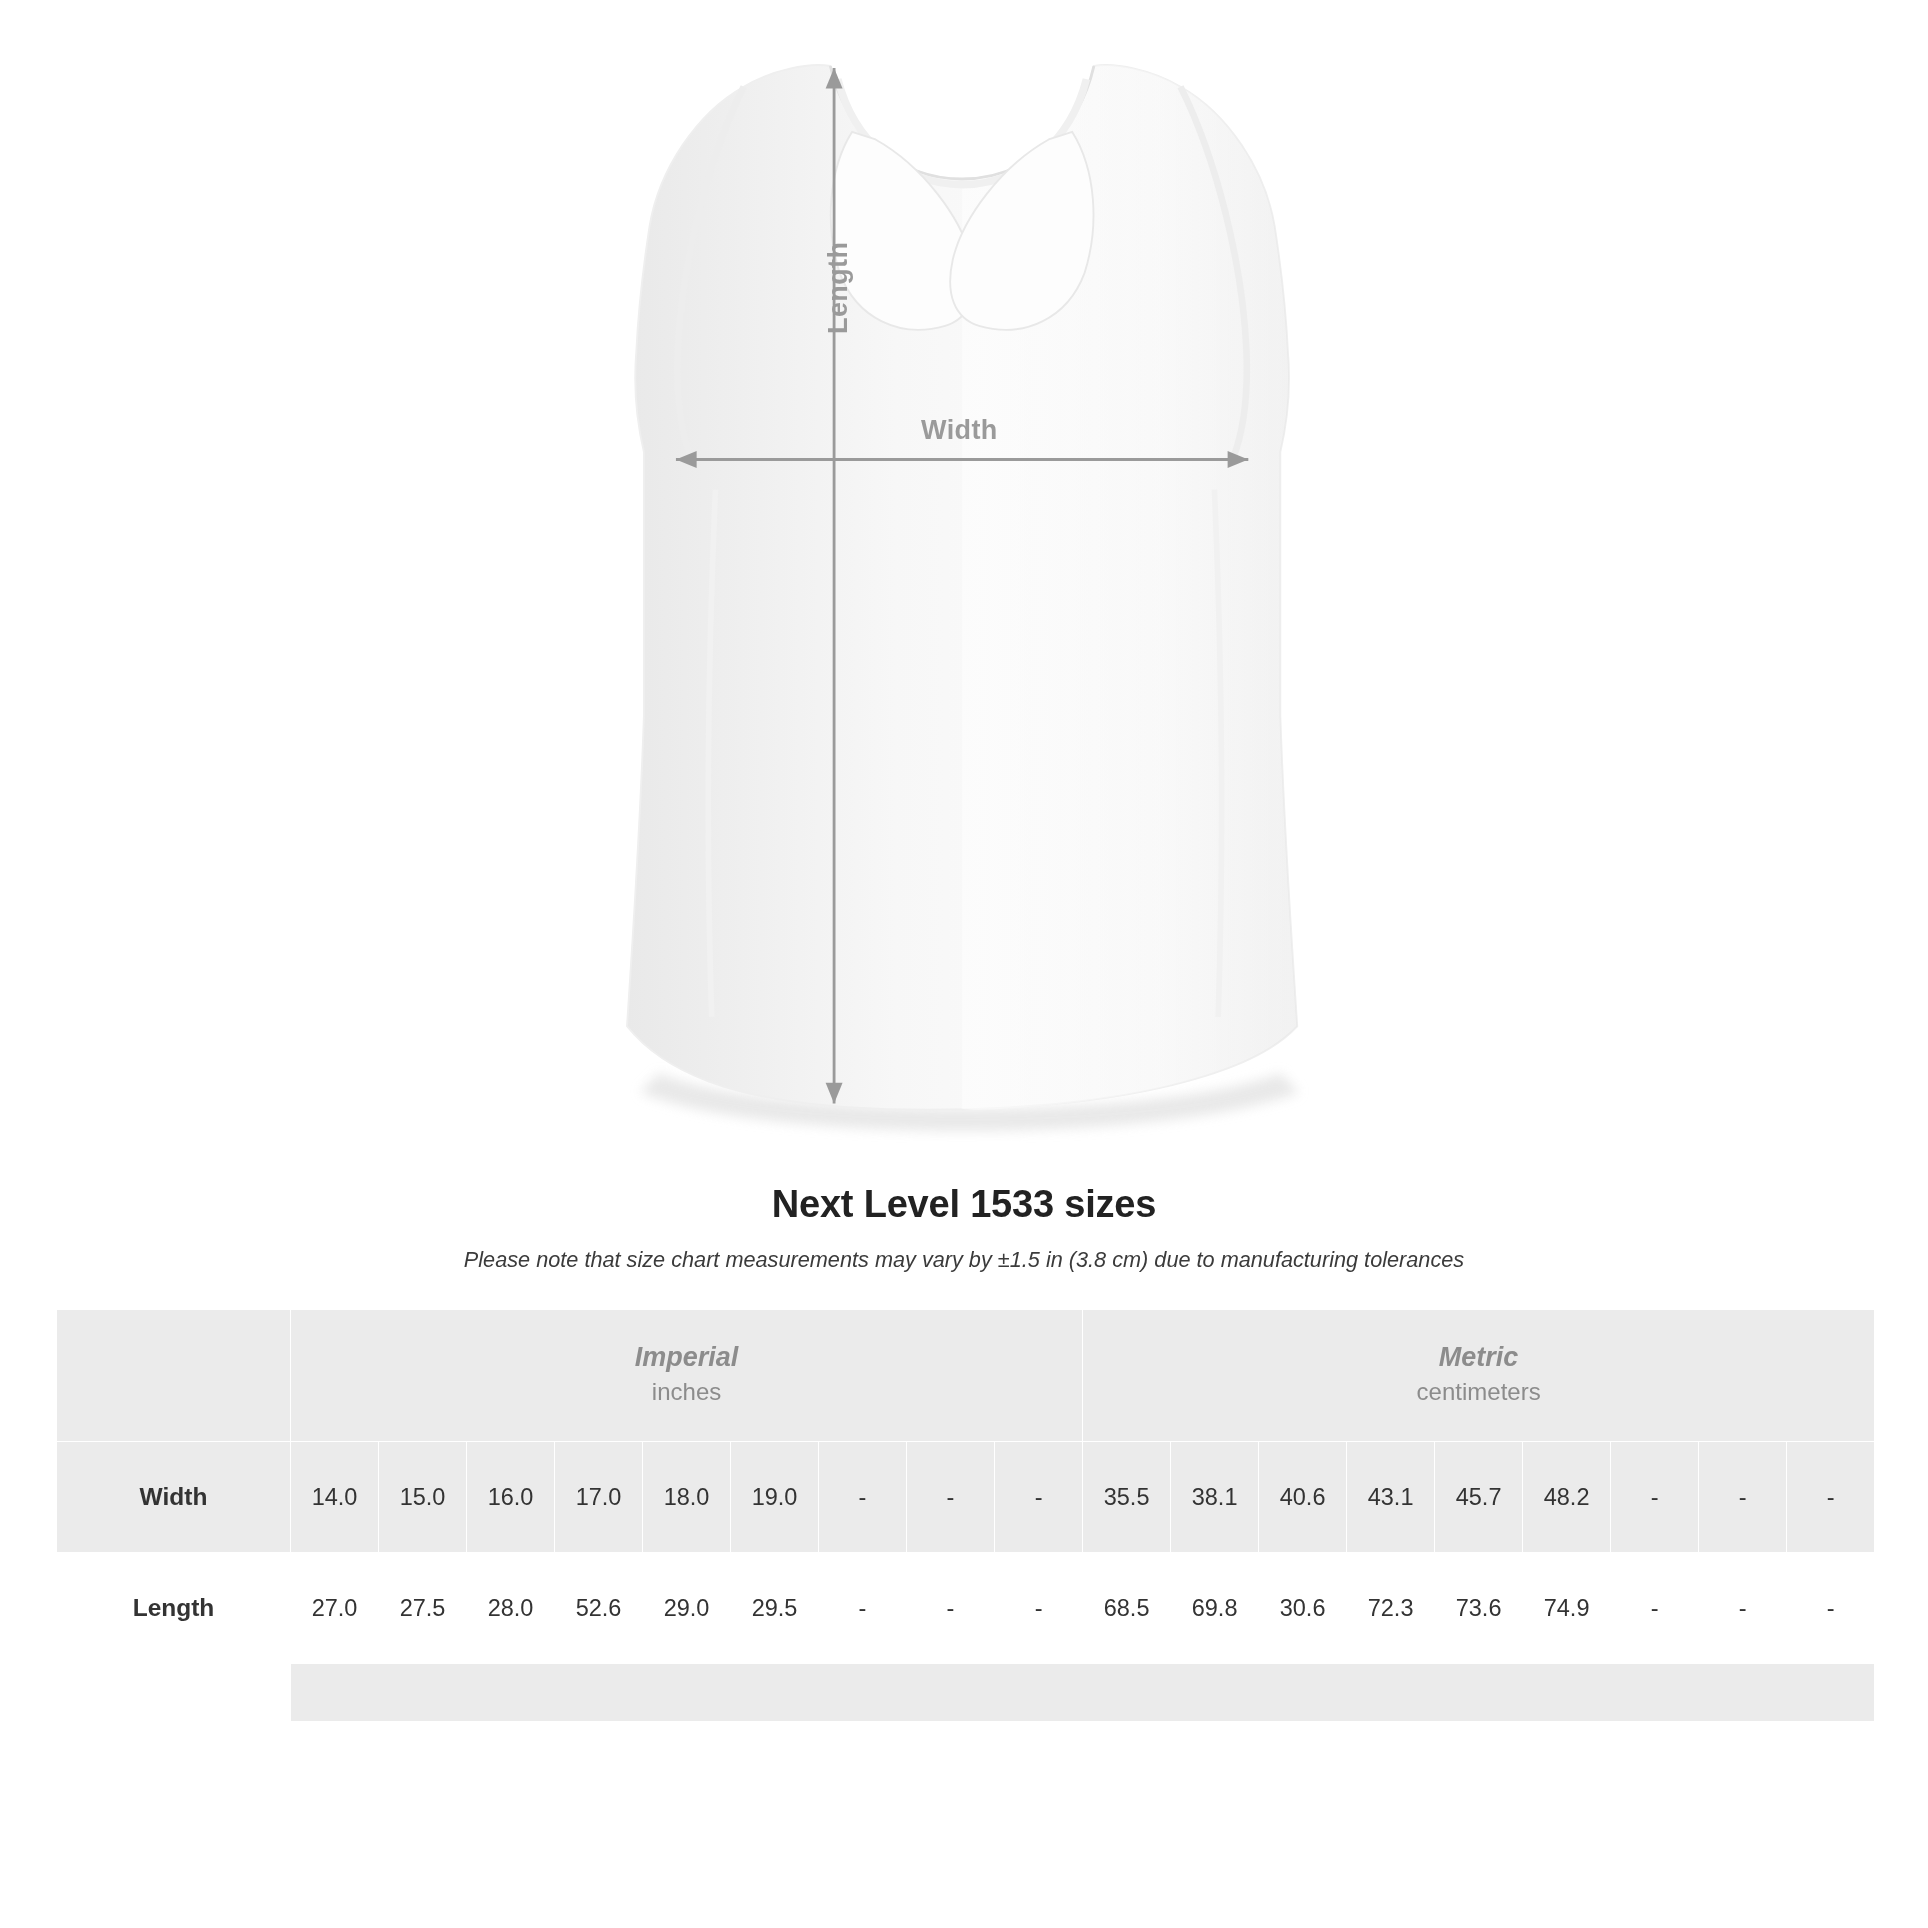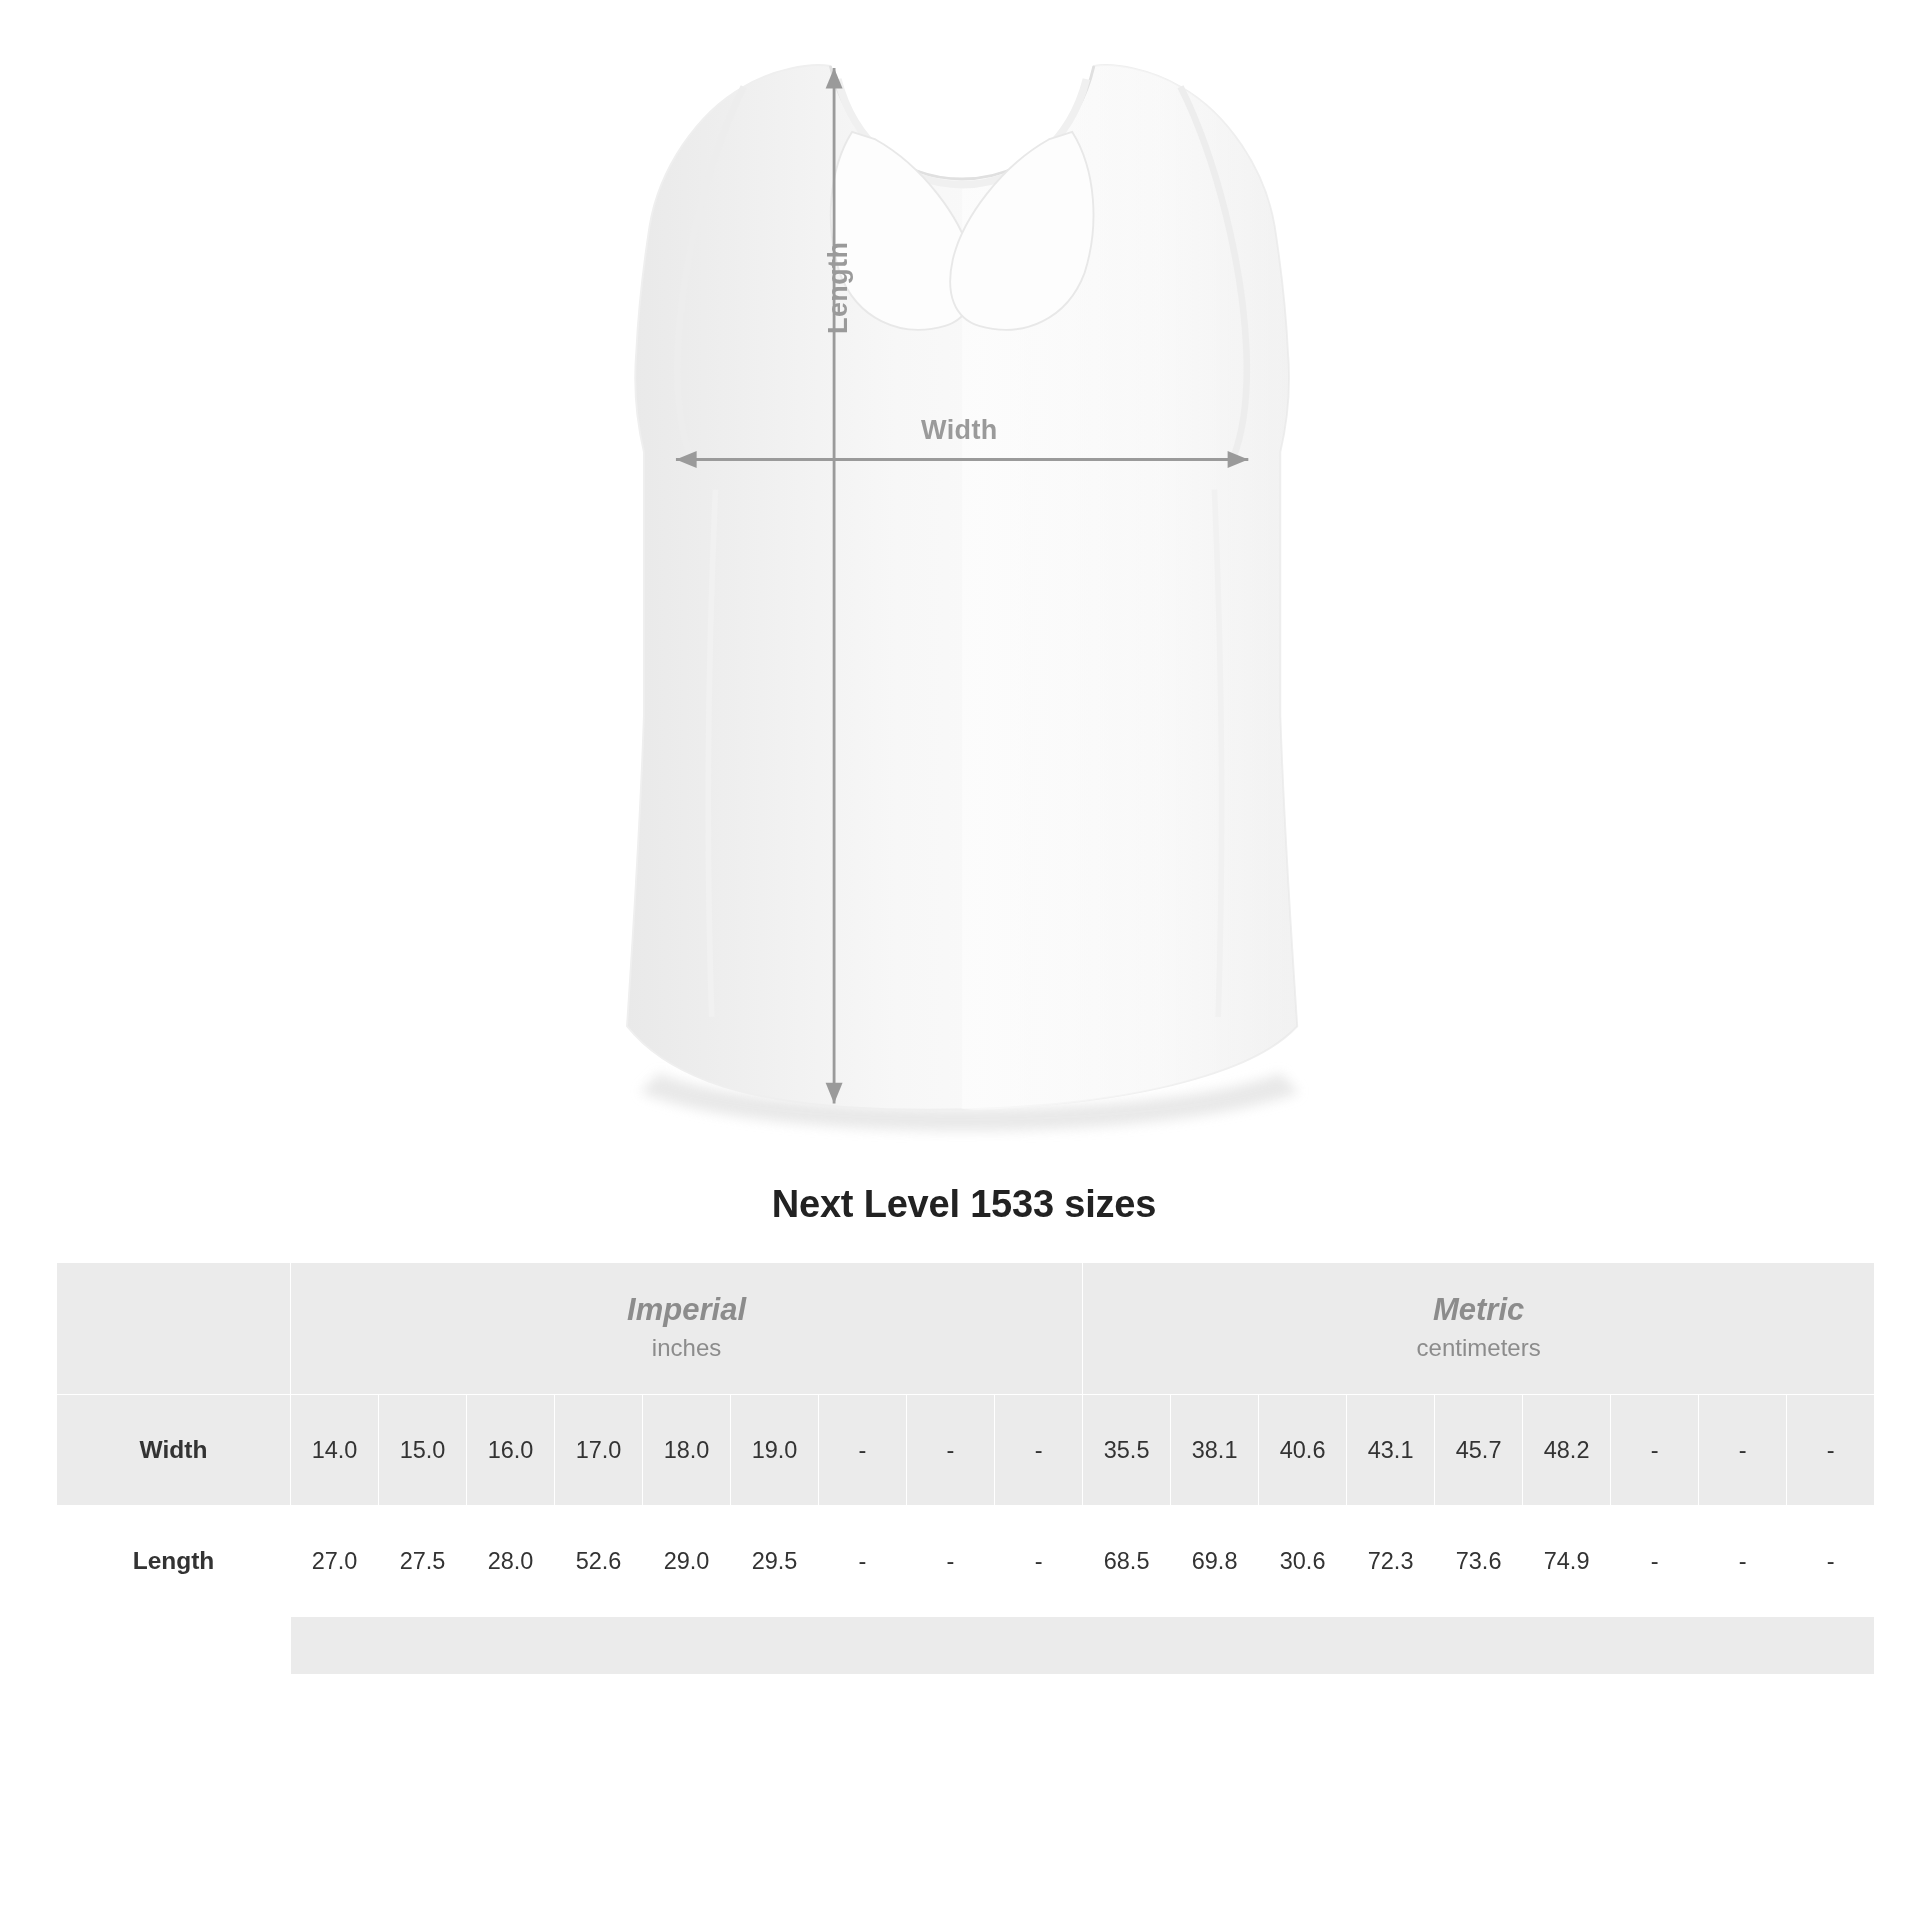--- a/index.html
+++ b/index.html
@@ -86,21 +86,21 @@
     font-size: 23.5px;
     color: #333333;
     font-weight: normal;
   }
   .unit-head {
     background: #ebebeb;
     height: 132px;
     vertical-align: middle;
   }
   .unit-head .unit-name {
-    font-size: 31px;
+    font-size: 27px;
     font-weight: bold;
     font-style: italic;
     color: #8c8c8c;
     line-height: 1.25;
   }
   .unit-head .unit-sub {
     font-size: 24px;
     color: #8c8c8c;
     line-height: 1.5;
   }
@@ -212,20 +212,21 @@
       <polygon points="886,72 877,94 895,94" fill="#9a9a9a"></polygon>
       <polygon points="886,1172 877,1150 895,1150" fill="#9a9a9a"></polygon>
     </svg>
 
     <div class="measure-label label-width">Width</div>
     <div class="measure-label label-length">Length</div>
   </div>
 
   <div class="title-block">
     <h1 class="chart-title">Next Level 1533 sizes</h1>
+    <p class="chart-note">Please note that size chart measurements may vary by ±1.5 in (3.8 cm) due to manufacturing tolerances</p>
   </div>
 
   <div class="table-wrap">
     <table class="size-table">
       <colgroup>
         <col style="width:234px">
         <col span="18" style="width:88px">
       </colgroup>
       <tbody>
         <tr class="unit-head">

